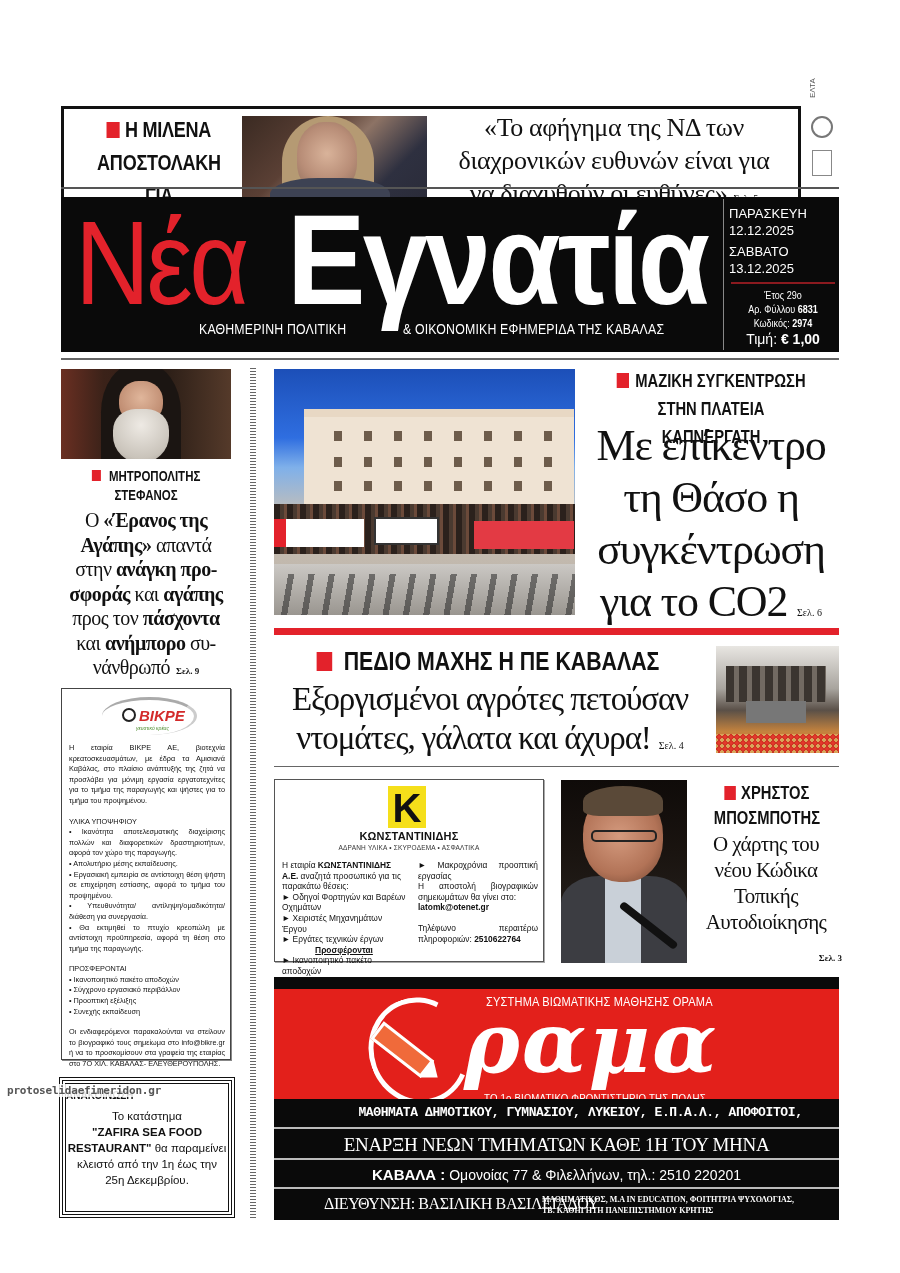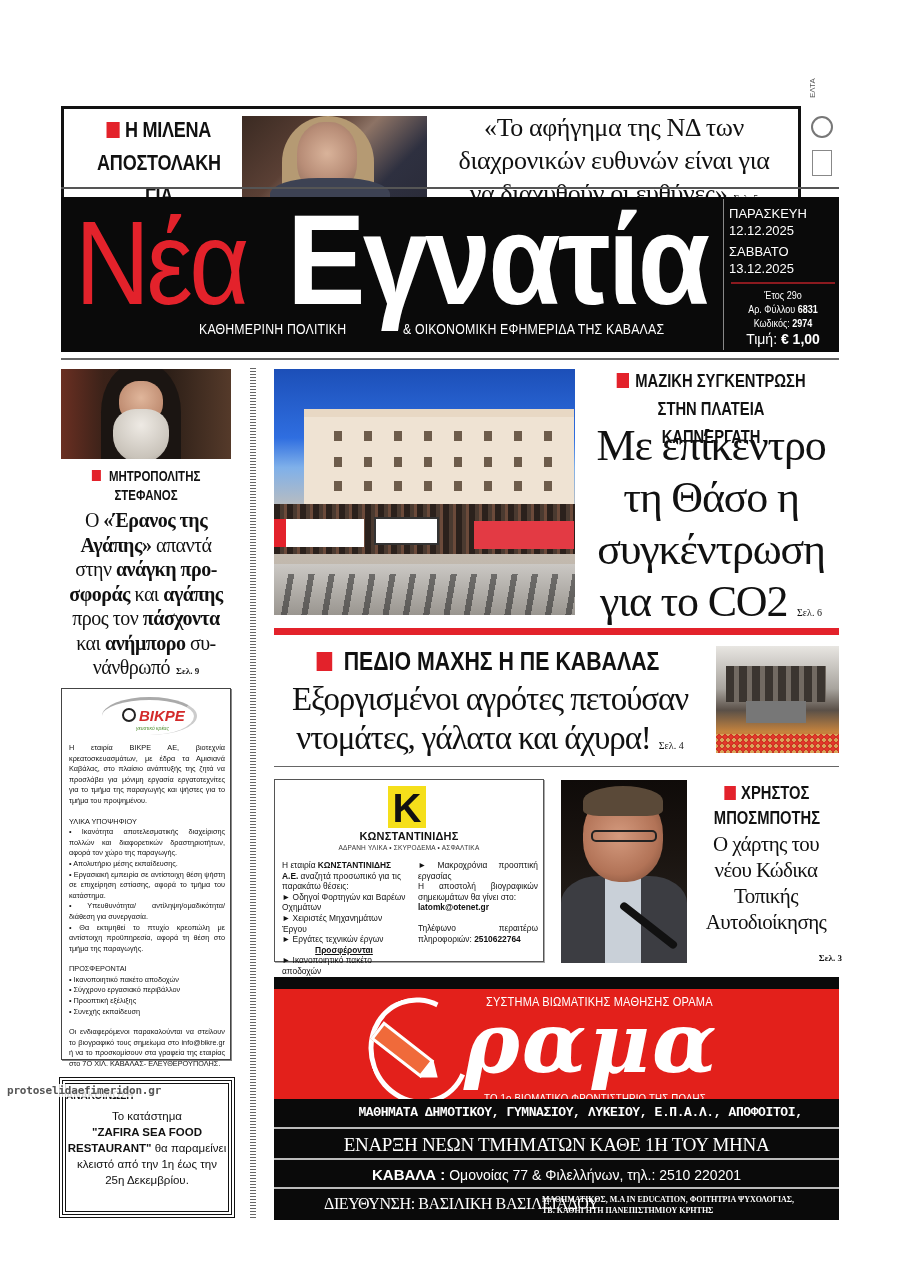--- a/index.html
+++ b/index.html
@@ -212,21 +212,21 @@
     <div class="swoosh"></div>
     <div class="name">BIKPE</div>
     <div class="tag">γευστικό κρέας</div>
   </div>
   <div class="bikpe-text">
     <p>Η εταιρία ΒΙΚΡΕ ΑΕ, βιοτεχνία κρεατοσκευασμάτων, με έδρα τα Αμισιανά Καβάλας, στο πλαίσιο ανάπτυξής της ζητά να προσλάβει για μόνιμη εργασία εργατοτεχνίτες για το τμήμα της παραγωγής και ψήστες για το τμήμα του προψημένου.</p>
     <p class="hd">ΥΛΙΚΑ ΥΠΟΨΗΦΙΟΥ</p>
     <ul>
       <li>• Ικανότητα αποτελεσματικής διαχείρισης πολλών και διαφορετικών δραστηριοτήτων, αφορά τον χώρο της παραγωγής.</li>
       <li>• Απολυτήριο μέσης εκπαίδευσης.</li>
-      <li>• Εργασιακή εμπειρία σε αντίστοιχη θέση ψήστη σε επιχείρηση εστίασης, αφορά το τμήμα του κατάστημα.</li>
+      <li>• Εργασιακή εμπειρία σε αντίστοιχη θέση ψήστη σε επιχείρηση εστίασης, αφορά το τμήμα του προψημένου.</li>
       <li>• Υπευθυνότητα/ αντίληψη/ομαδικότητα/ διάθεση για συνεργασία.</li>
       <li>• Θα εκτιμηθεί το πτυχίο κρεοπώλη με αντίστοιχη προϋπηρεσία, αφορά τη θέση στο τμήμα της παραγωγής.</li>
     </ul>
     <p class="hd">ΠΡΟΣΦΕΡΟΝΤΑΙ</p>
     <ul>
       <li>• Ικανοποιητικό πακέτο αποδοχών</li>
       <li>• Σύγχρονο εργασιακό περιβάλλον</li>
       <li>• Προοπτική εξέλιξης</li>
       <li>• Συνεχής εκπαίδευση</li>
     </ul>

